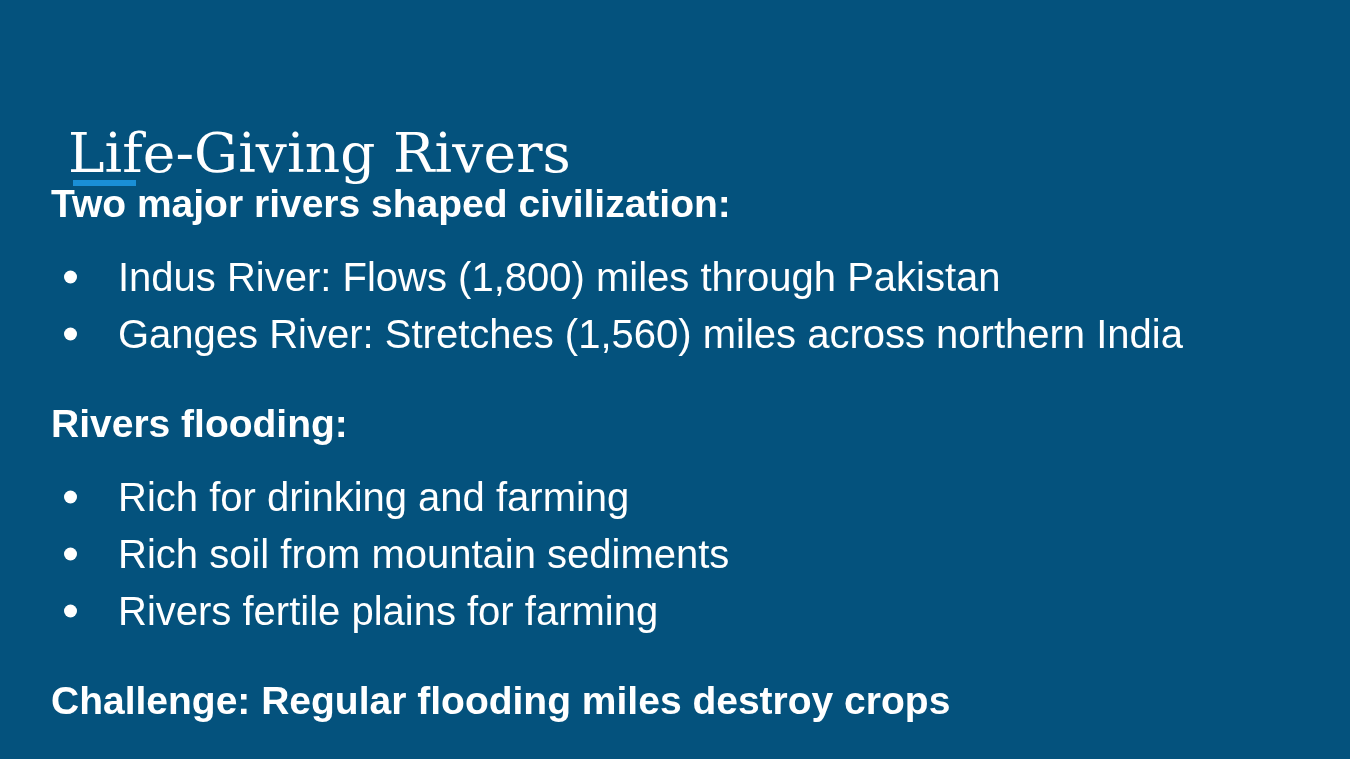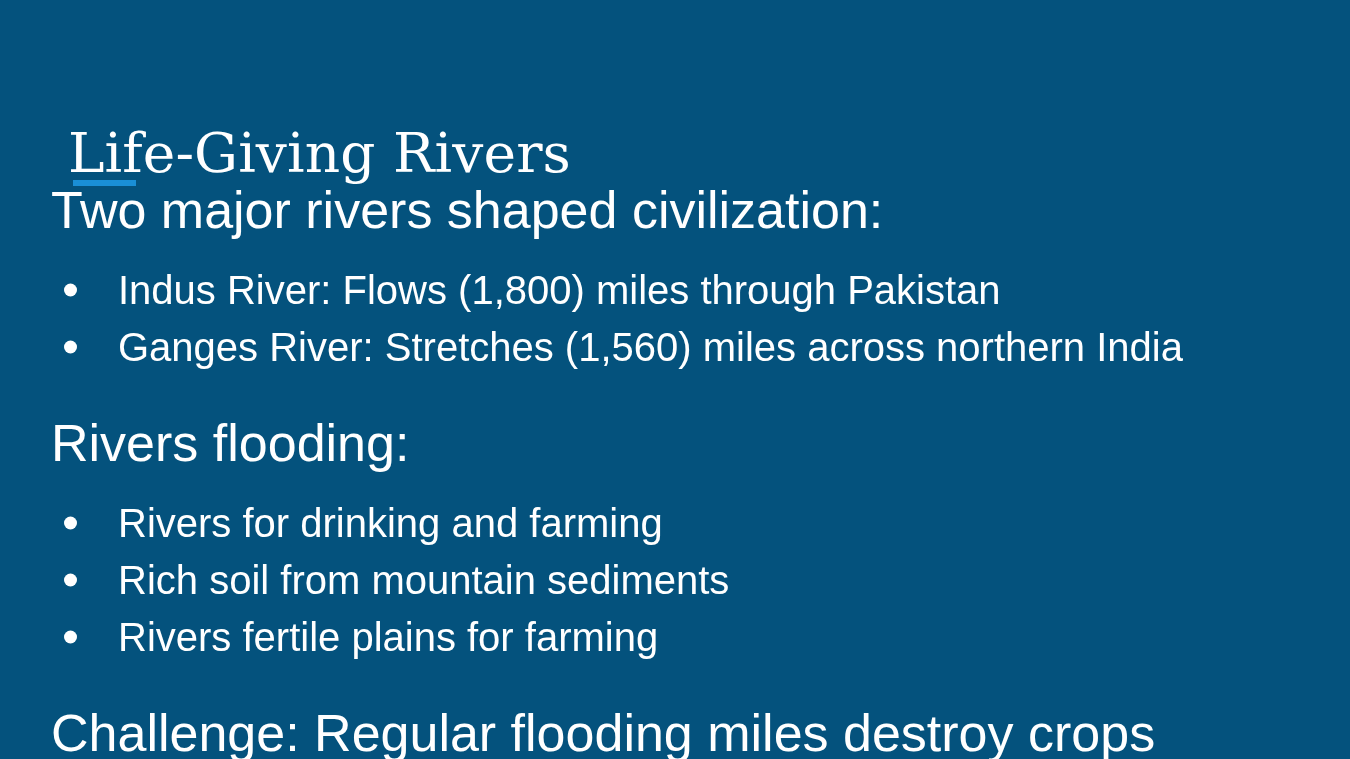--- a/index.html
+++ b/index.html
@@ -47,24 +47,24 @@
 
   
   .body-block {
     position: absolute;
     left: 51px;
     top: 184px;
     width: 1270px;
   }
 
   .lead-line {
-    font-size: 52px;
+    font-size: 39px;
     line-height: 1.0;
     color: #ffffff;
-    font-weight: 400;
+    font-weight: 700;
     white-space: nowrap;
   }
 
   .lead-line.first  { margin: 0 0 0 0; }
   .lead-line.second { margin: 50px 0 0 0; }
   .lead-line.last   { margin: 50px 0 0 0; }
 
   .bullet-list {
     list-style: none;
     margin: 34px 0 0 0;
@@ -118,21 +118,21 @@
         <span class="bullet-dot"></span>
         <span>Ganges River: Stretches (1,560) miles across northern India</span>
       </li>
     </ul>
 
     <p class="lead-line second">Rivers flooding:</p>
 
     <ul class="bullet-list group-two">
       <li class="bullet-item">
         <span class="bullet-dot"></span>
-        <span>Rivers for drinking and farming</span>
+        <span>Rich for drinking and farming</span>
       </li>
       <li class="bullet-item">
         <span class="bullet-dot"></span>
         <span>Rich soil from mountain sediments</span>
       </li>
       <li class="bullet-item">
         <span class="bullet-dot"></span>
         <span>Rivers fertile plains for farming</span>
       </li>
     </ul>

